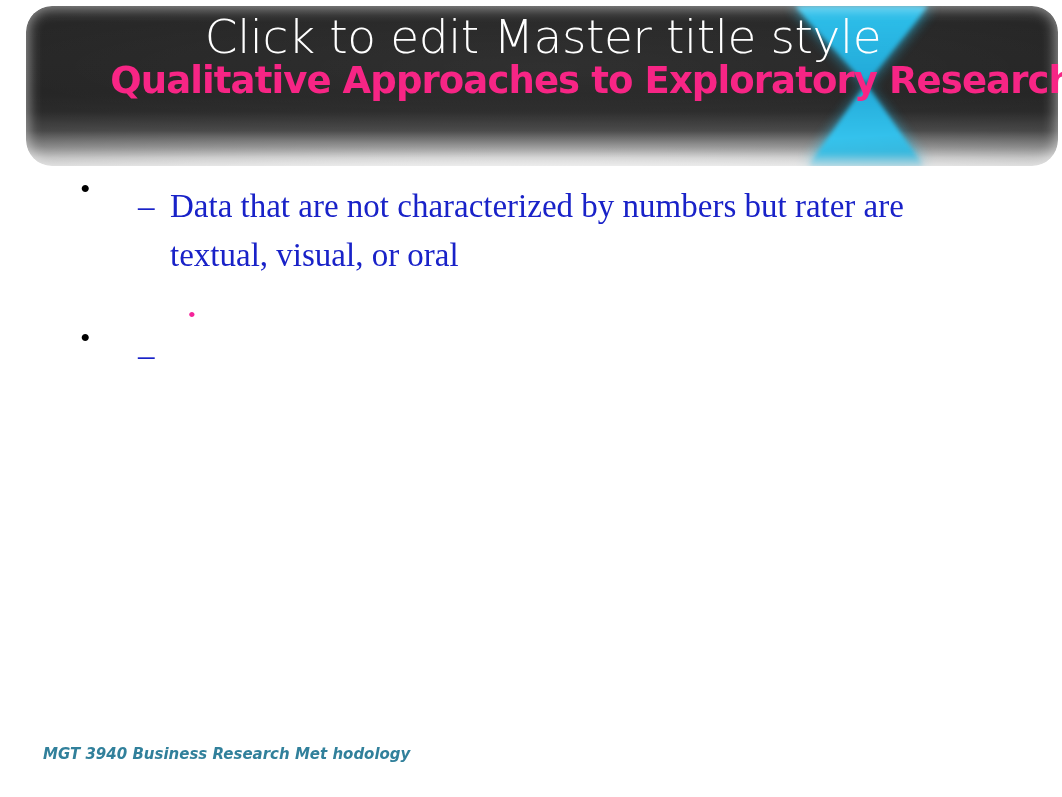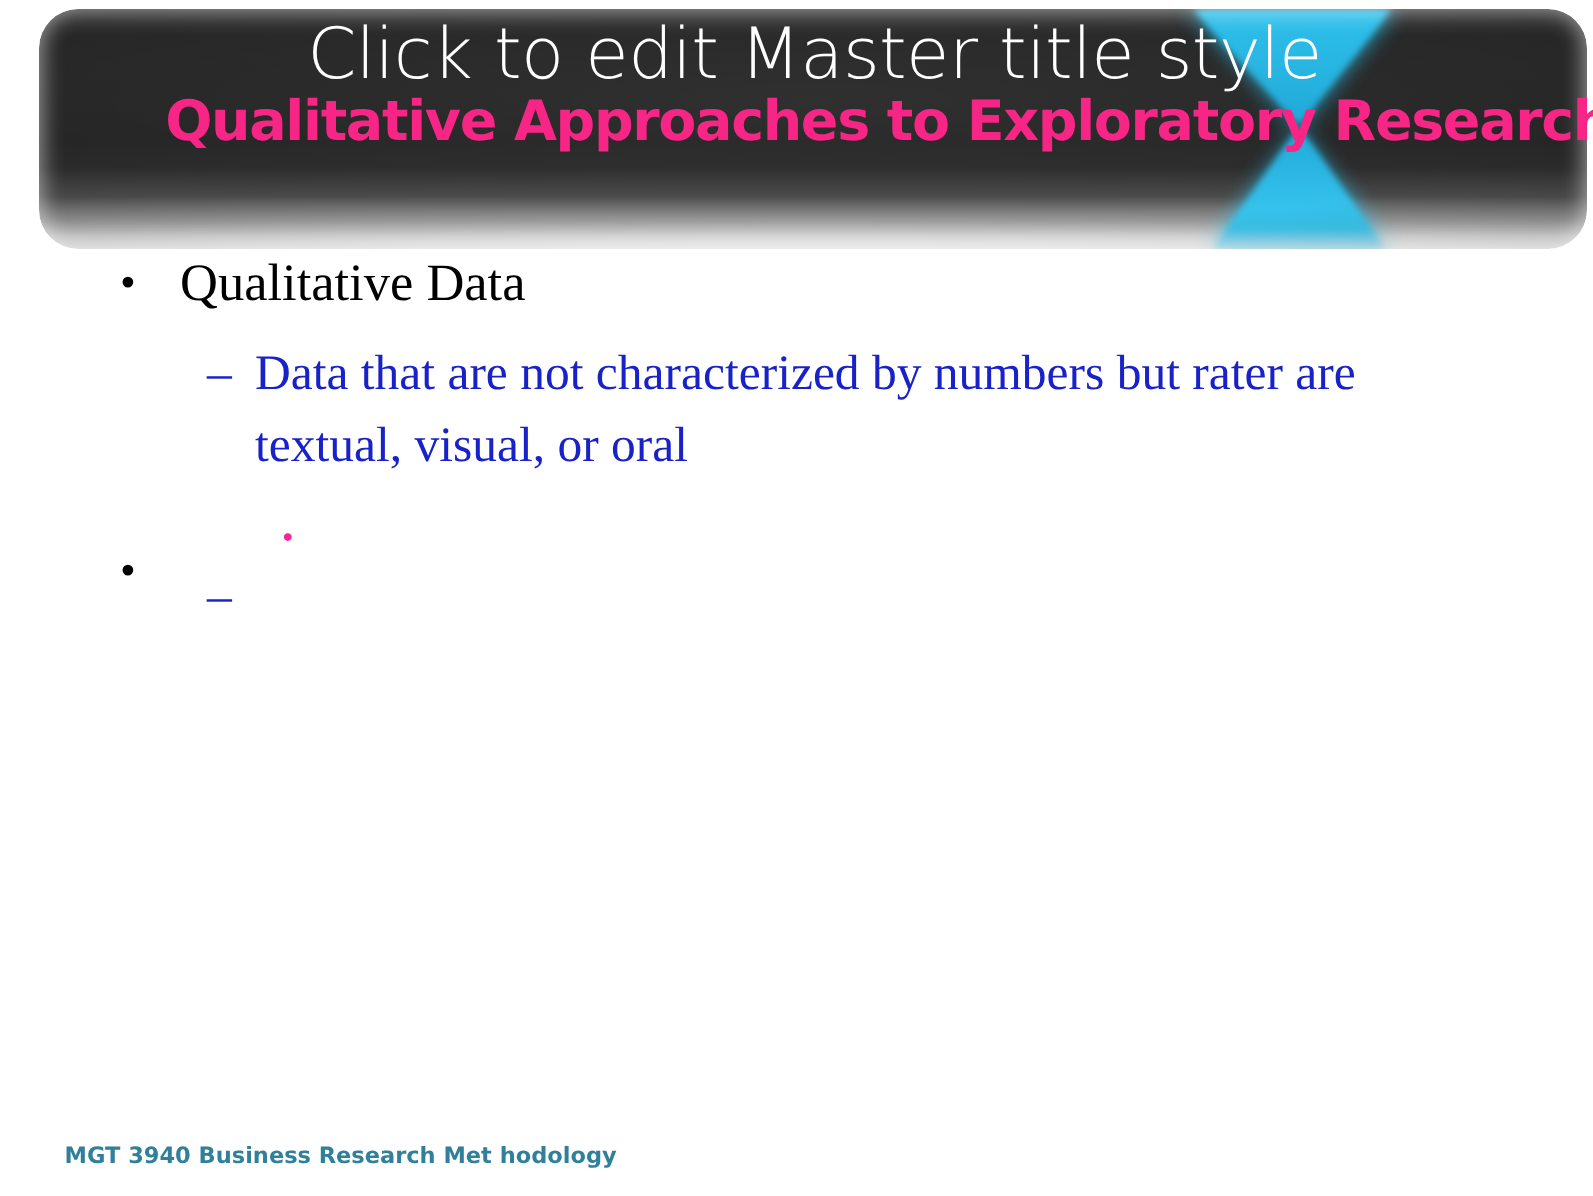--- a/index.html
+++ b/index.html
@@ -214,22 +214,23 @@
     width: 1062px;
     height: 28px;
     font-family: "DejaVu Sans", sans-serif;
     font-weight: bold;
     font-size: 15px;
     color: #31809b;
   }
   #footer-left {
     position: absolute;
     left: 31px;
-    top: 19px;
+    top: 3px;
     white-space: nowrap;
+    font-style: italic;
   }
   #footer-right {
     position: absolute;
     left: 616px;
     top: 3px;
     white-space: nowrap;
   }
 </style>
 </head>
 <body>
@@ -277,21 +278,20 @@
   </div>
 
   <div id="master-title-placeholder">Click to edit Master title style</div>
 
   <div id="slide-title">Qualitative Approaches to Exploratory Research</div>
 
   <div id="body-content">
 
     <div class="bullet-row lvl1">
       <span class="marker">•</span>
-      <span class="text">Qualitative Data</span>
     </div>
 
     <div class="bullet-row lvl2 gap-before-small">
       <span class="marker">–</span>
       <span class="text">Data that are not characterized by numbers but rater are textual, visual, or oral</span>
     </div>
 
     <div class="bullet-row lvl3 gap-before-small">
       <span class="marker">•</span>
     </div>

